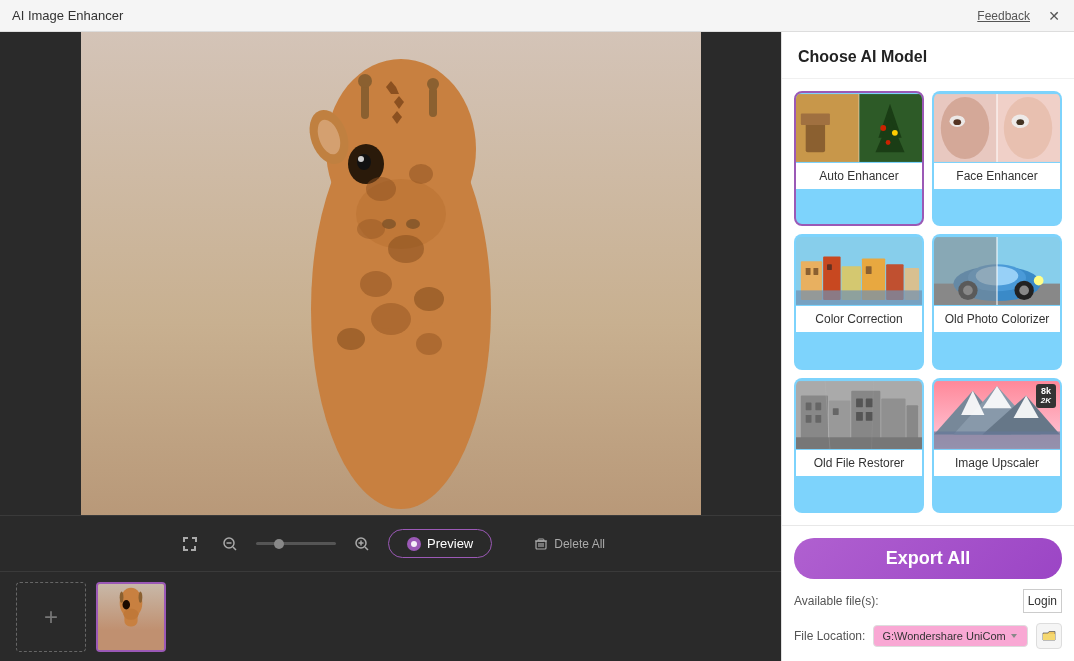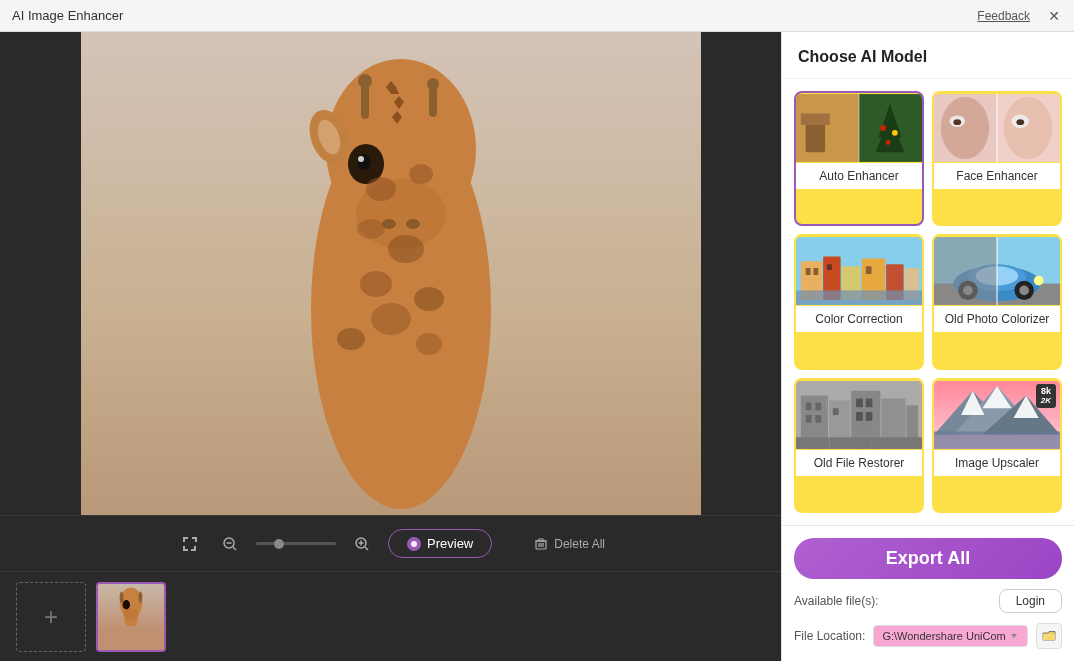--- a/index.html
+++ b/index.html
@@ -227,21 +227,21 @@
       padding: 12px;
       overflow-y: auto;
       flex: 1;
     }
 
     .model-card {
       border: 2px solid transparent;
       border-radius: 8px;
       overflow: hidden;
       cursor: pointer;
-      background: #fde047;
+      background: #7dd3fc;
     }
 
     .model-card.active {
       border-color: #9b59b6;
     }
 
     .model-card-image {
       width: 100%;
       height: 70px;
       overflow: hidden;
@@ -283,22 +283,22 @@
     }
 
     .available-files-label {
       font-size: 12px;
       color: #555;
     }
 
     .login-btn {
       background: #fff;
       border: 1px solid #ccc;
-      border-radius: 8px;
-      padding: 4px 16px;
+      border-radius: 0;
+      padding: 4px 4px;
       font-size: 12px;
       cursor: pointer;
       color: #333;
     }
 
     .file-location-row {
       display: flex;
       align-items: center;
       gap: 8px;
     }

